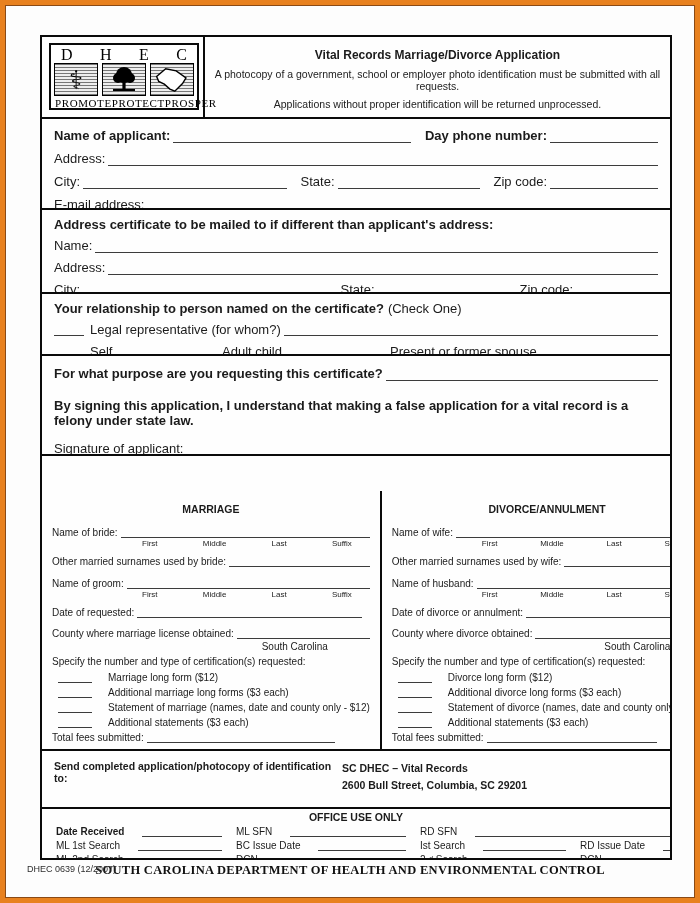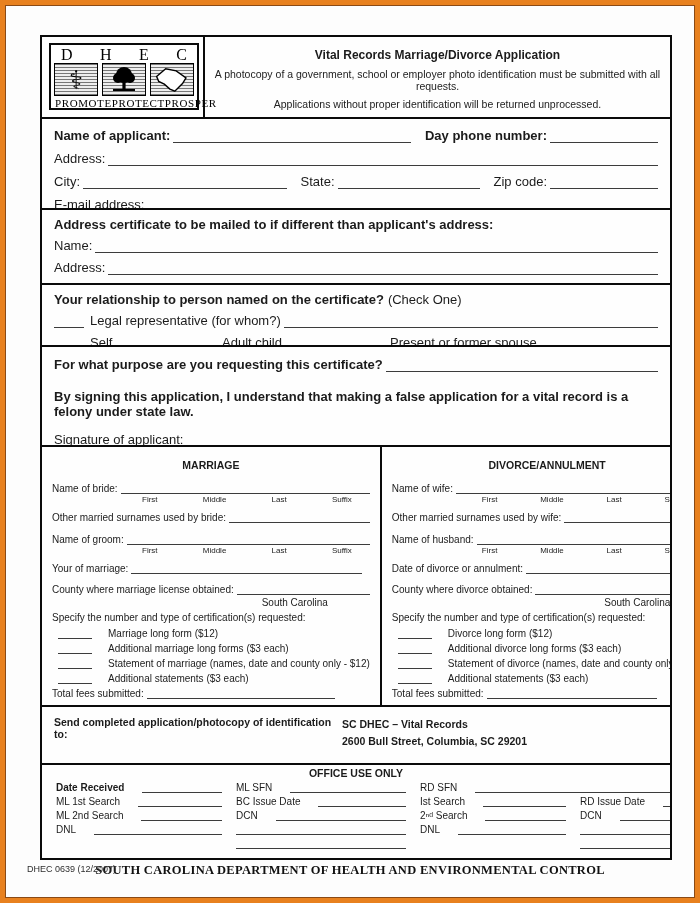--- a/index.html
+++ b/index.html
@@ -39,33 +39,33 @@
   .row{display:flex;align-items:flex-end;margin:0 12px;font-size:13px;}
   .b{font-weight:bold;}
   .lbl{white-space:nowrap;}
   .line{flex:1;border-bottom:1px solid #3c3c3c;height:11px;margin-left:3px;min-width:20px;}
   .line.f0{flex:0 0 auto;}
   .gap{flex:0 0 14px;}
   
   .sec-applicant{height:91px;padding-top:9px;}
   .sec-applicant .row{margin-bottom:8px;}
   
-  .sec-mailto{height:75px;padding-top:7px;}
+  .sec-mailto{height:84px;padding-top:7px;}
   .sec-mailto .row{margin-bottom:7px;}
   
   .sec-rel{height:62px;padding-top:7px;}
-  .sec-rel .row{margin-bottom:7px;}
+  .sec-rel .row{margin-bottom:7px;align-items:center;}
   .blank{flex:0 0 30px;border-bottom:1px solid #3c3c3c;height:11px;margin-right:6px;}
   .opt{display:flex;align-items:flex-end;}
   .opt1{flex:0 0 132px;}
   .opt2{flex:0 0 168px;}
   
   .sec-purpose{height:100px;padding-top:10px;}
   
-  .sec-cols{height:260px;display:flex;}
+  .sec-cols{height:260px;display:flex;margin-top:35px;}
   .col{box-sizing:border-box;font-size:10px;padding-top:4px;}
   .col-l{flex:0 0 337px;border-right:2px solid #0a0a0a;}
   .col-r{flex:1;}
   .col .row{margin:0 10px;font-size:10px;}
   .col-title{text-align:center;font-weight:bold;font-size:10.5px;margin:8px 0 11px;}
   .parts{display:flex;justify-content:space-between;margin:1px 28px 7px 100px;font-size:8px;color:#222;}
   .statename{text-align:right;padding-right:52px;font-size:10px;margin:2px 0 4px;}
   .cert{display:flex;align-items:flex-end;margin:0 10px 3px 16px;}
   .cert .blank{flex:0 0 34px;margin-right:16px;}
   .totalrow{margin-top:12px;}
@@ -253,21 +253,21 @@
           <span class="lbl">Name of groom:</span>
           <span class="line"></span>
         </div>
         <div class="parts">
           <span>First</span>
           <span>Middle</span>
           <span>Last</span>
           <span>Suffix</span>
         </div>
         <div class="row" style="margin-bottom:9px">
-          <span class="lbl">Your of marriage:</span>
+          <span class="lbl">Date of requested:</span>
           <span class="line" style="margin-right:8px"></span>
         </div>
         <div class="row">
           <span class="lbl">County where marriage license obtained:</span>
           <span class="line"></span>
         </div>
         <div class="statename">South Carolina</div>
         <div class="row" style="margin-bottom:4px">
           <span class="lbl">Specify the number and type of certification(s) requested:</span>
         </div>

